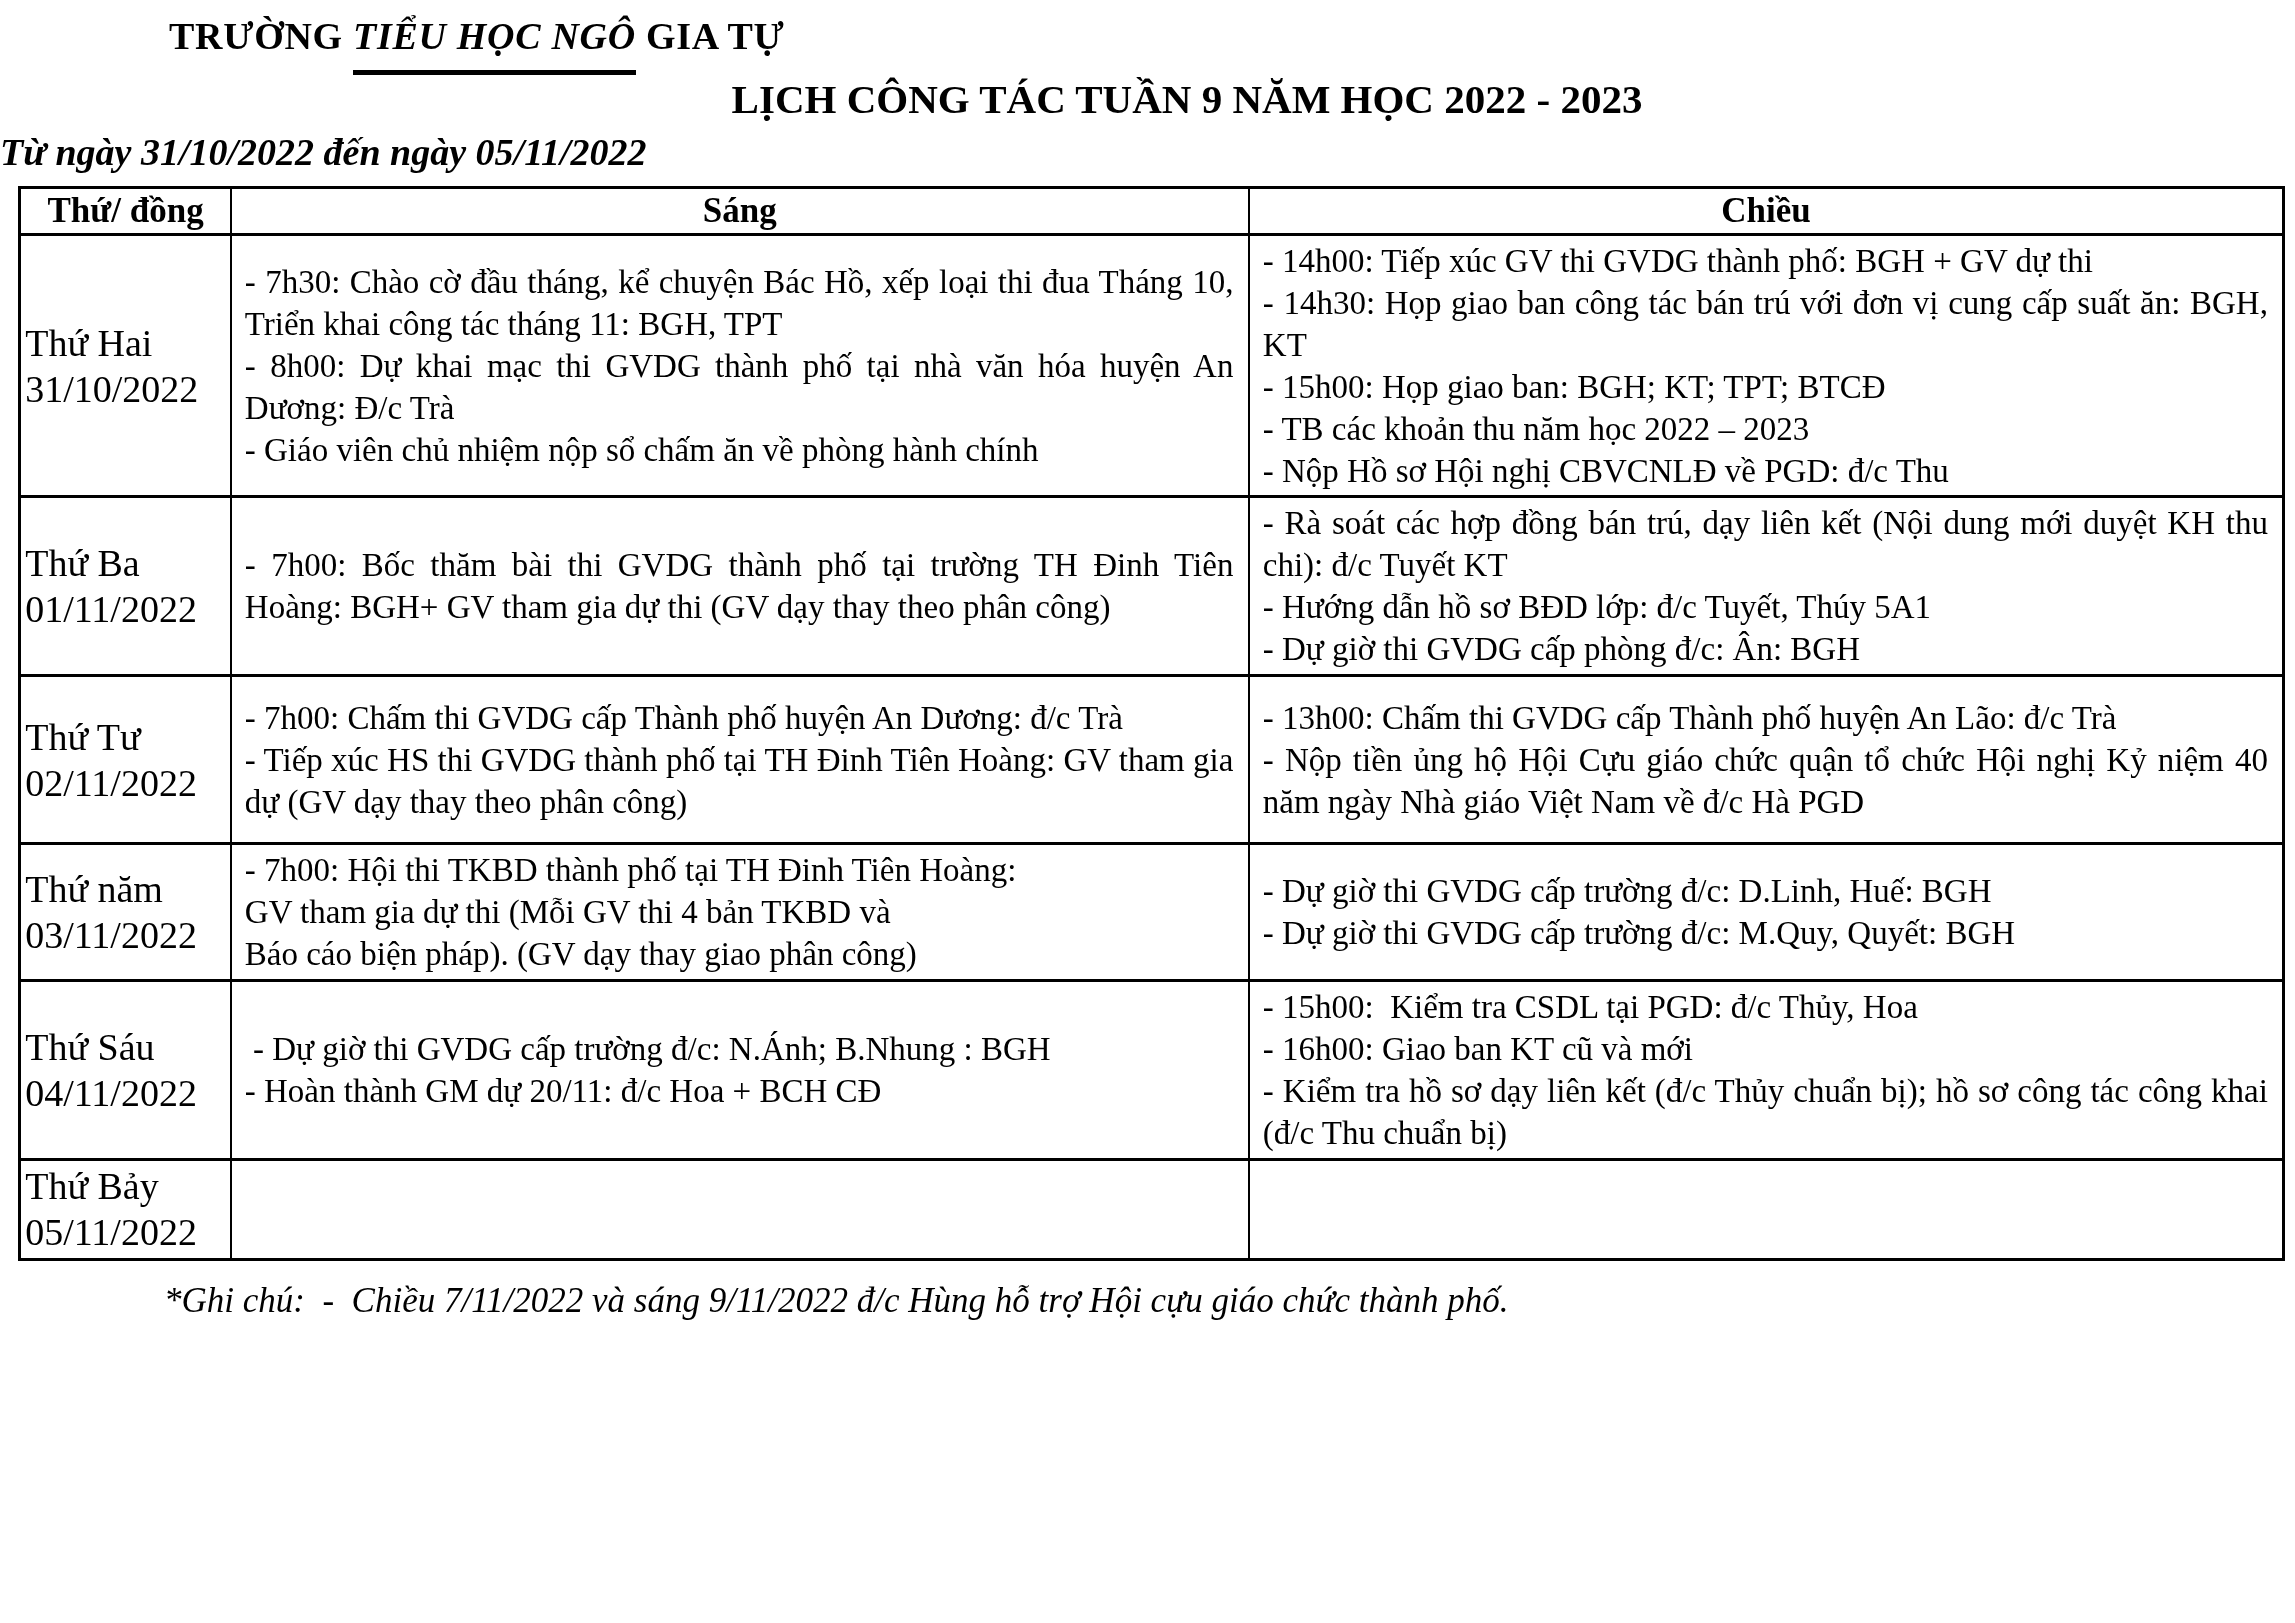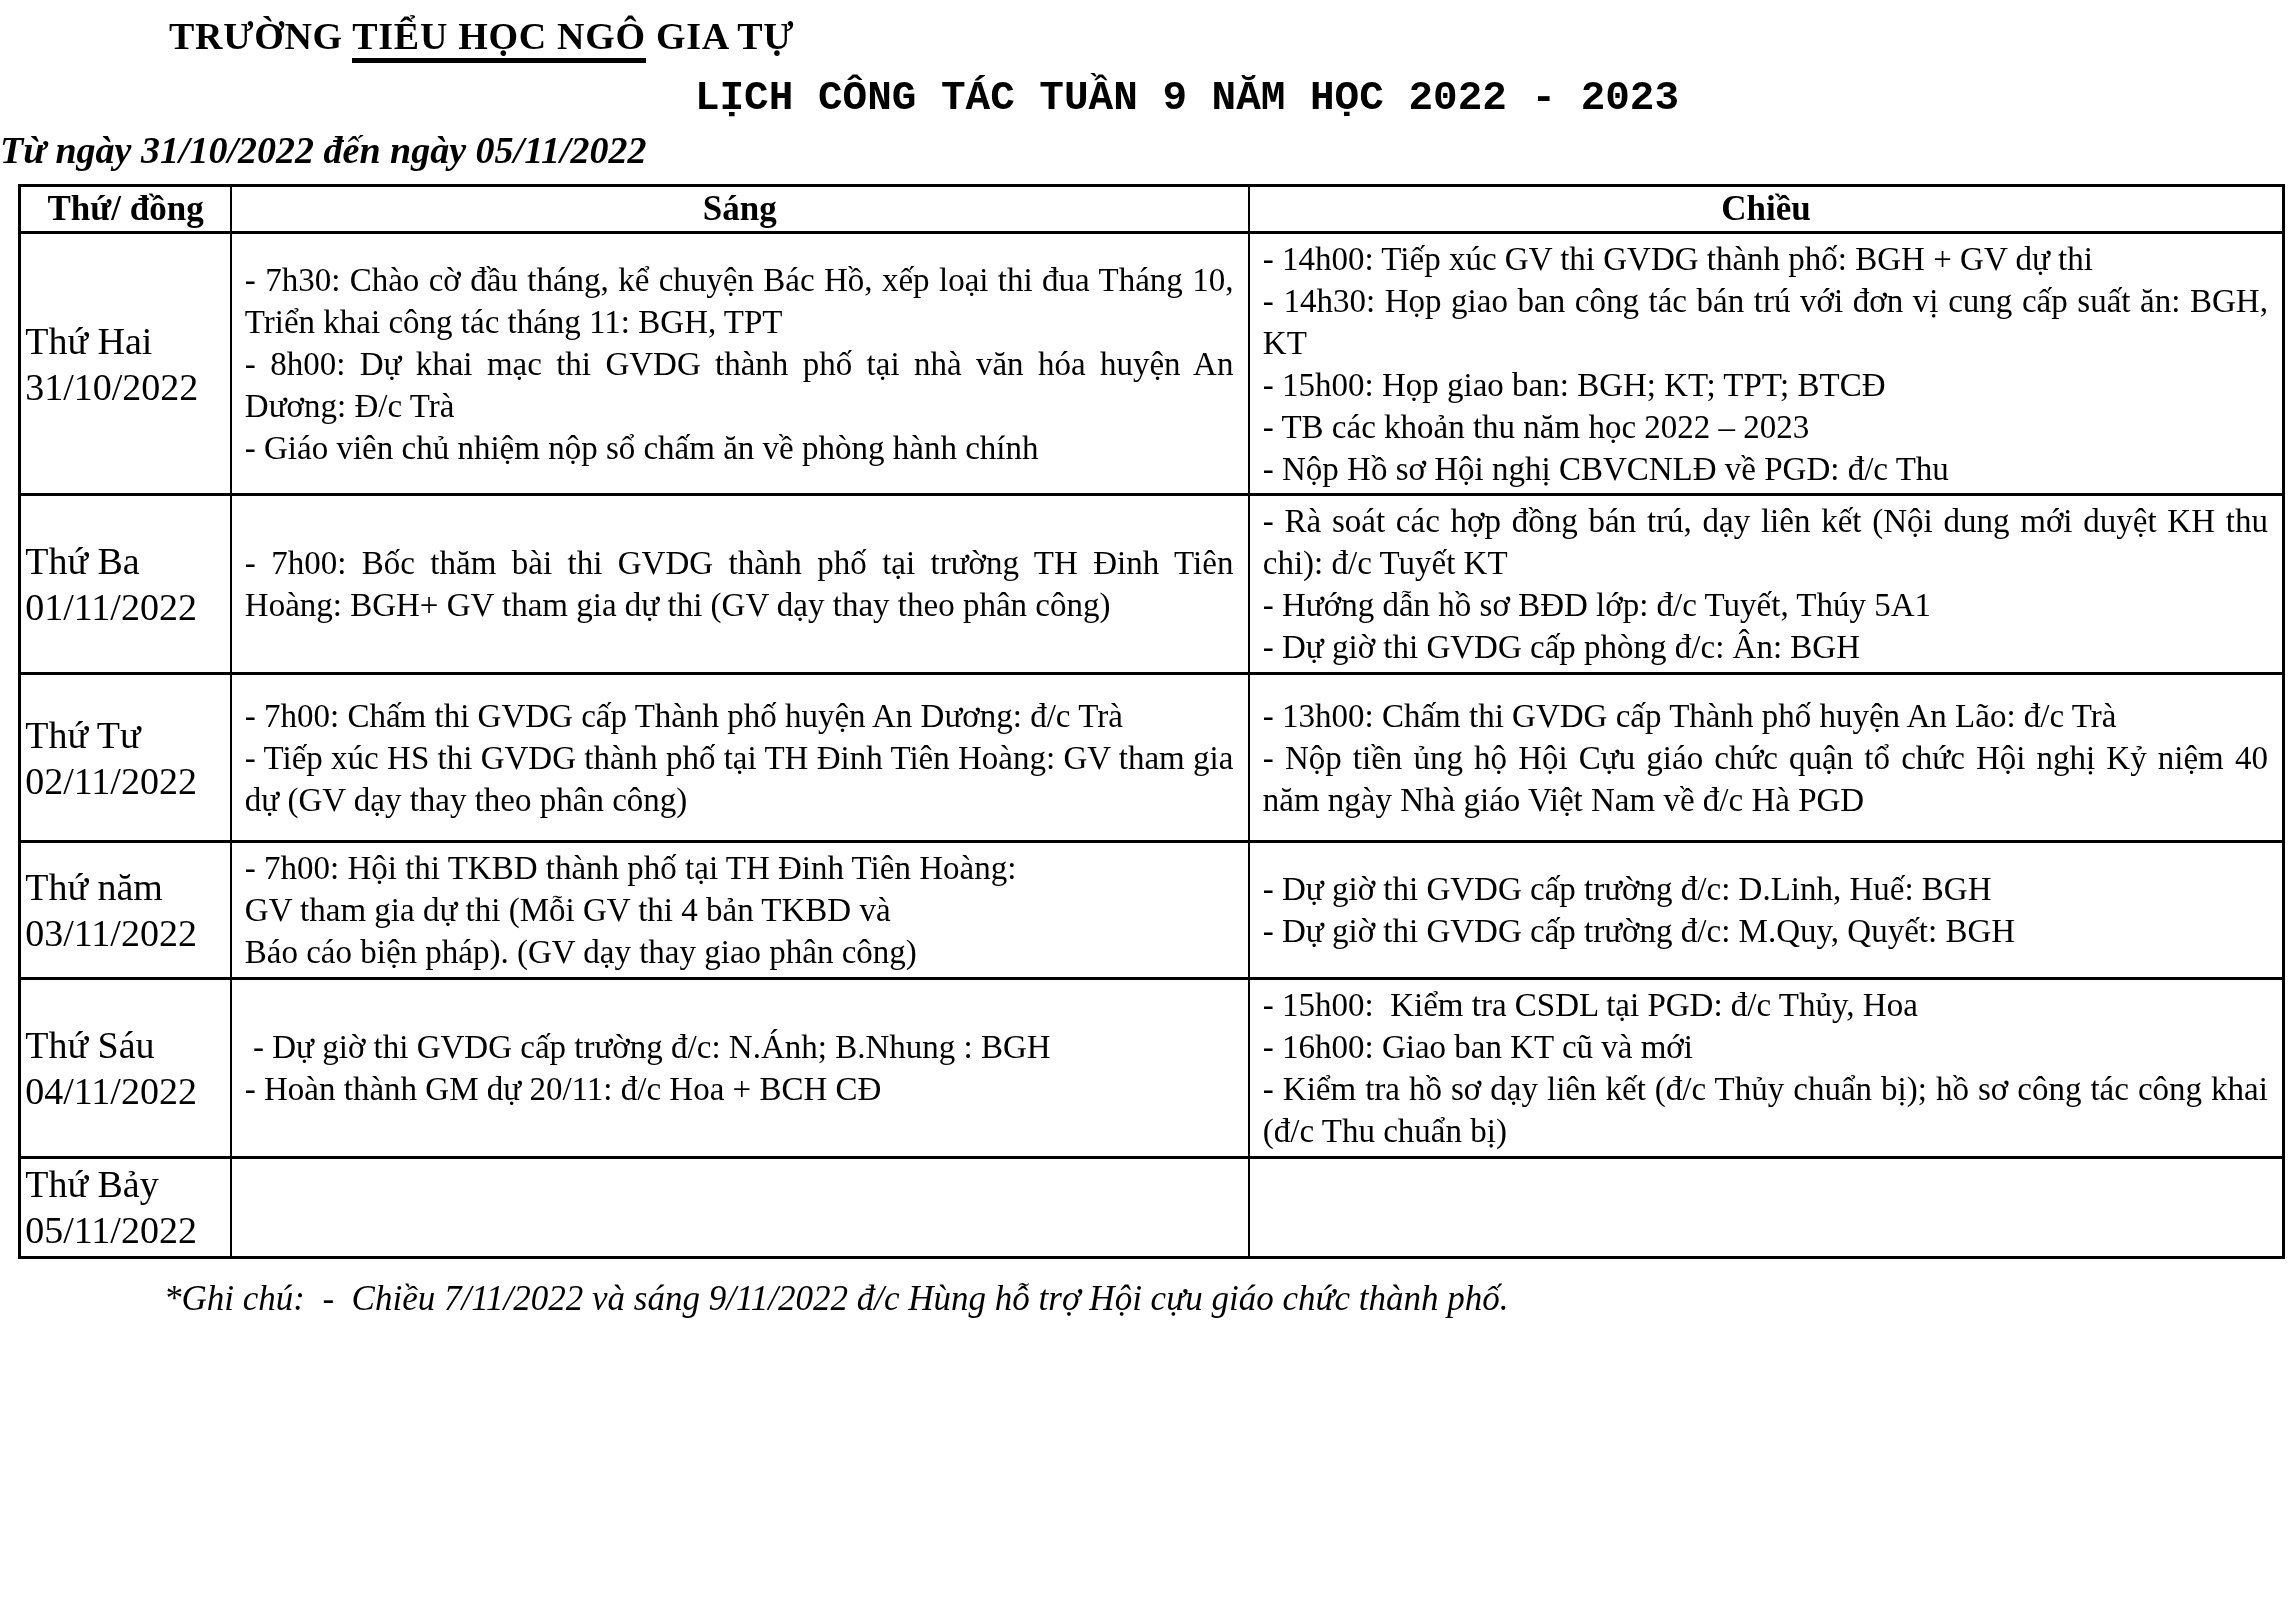--- a/index.html
+++ b/index.html
@@ -15,30 +15,30 @@
 
   .school-line {
     margin-left: 169px;
     font-size: 38px;
     font-weight: bold;
     letter-spacing: 0.7px;
     white-space: nowrap;
   }
   .school-underline {
     border-bottom: 5.2px solid #000;
-    padding-bottom: 1px;
+    padding-bottom: 13px;
+    font-style: italic;
   }
   .doc-title {
     margin-top: 17px;
     padding-left: 79px;
     text-align: center;
     font-size: 41px;
     font-weight: bold;
     white-space: nowrap;
-    font-family: Liberation Mono, monospace;
   }
   .date-range {
     margin-top: 6.5px;
     margin-right: 195px;
     font-size: 38px;
     font-weight: bold;
     font-style: italic;
     white-space: nowrap;
   }
 

